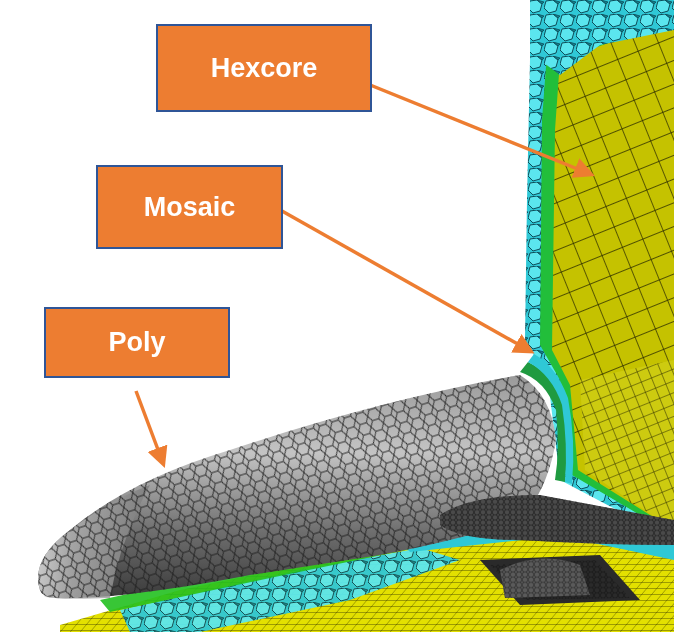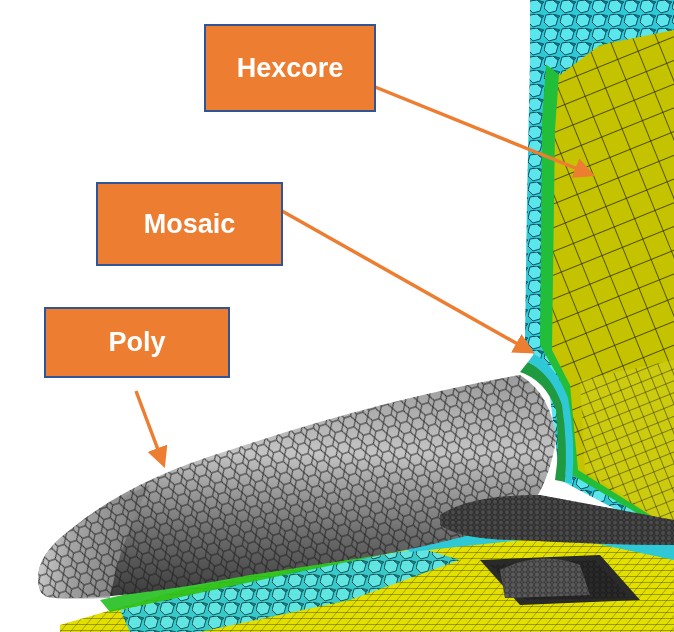--- a/index.html
+++ b/index.html
@@ -93,21 +93,21 @@
     <path d="M528 362 Q552 375 562 405 Q568 445 565 482 L572 484 Q576 440 568 398 Q556 366 534 354 Z" fill="#2FC8D6"></path>
   </g>
 
   <g>
     <line x1="343" y1="74" x2="590" y2="174" stroke="#ED7D31" stroke-width="3.5" marker-end="url(#arrowhead)"></line>
     <line x1="282" y1="211" x2="530" y2="351" stroke="#ED7D31" stroke-width="3.5" marker-end="url(#arrowhead)"></line>
     <line x1="136" y1="391" x2="163" y2="463" stroke="#ED7D31" stroke-width="3.5" marker-end="url(#arrowhead)"></line>
   </g>
 </svg>
 
-<div class="label-box" style="left:156px; top:24px; width:172px; height:88px;margin-left:48px;">
+<div class="label-box" style="left:156px; top:24px; width:216px; height:88px;">
   <span>Hexcore</span>
 </div>
-<div class="label-box" style="left:96px; top:165px; width:187px; height:84px;margin-top:17px;">
+<div class="label-box" style="left:96px; top:165px; width:187px; height:84px;">
   <span>Mosaic</span>
 </div>
 <div class="label-box" style="left:44px; top:307px; width:186px; height:71px;">
   <span>Poly</span>
 </div>
 
 </body></html>

